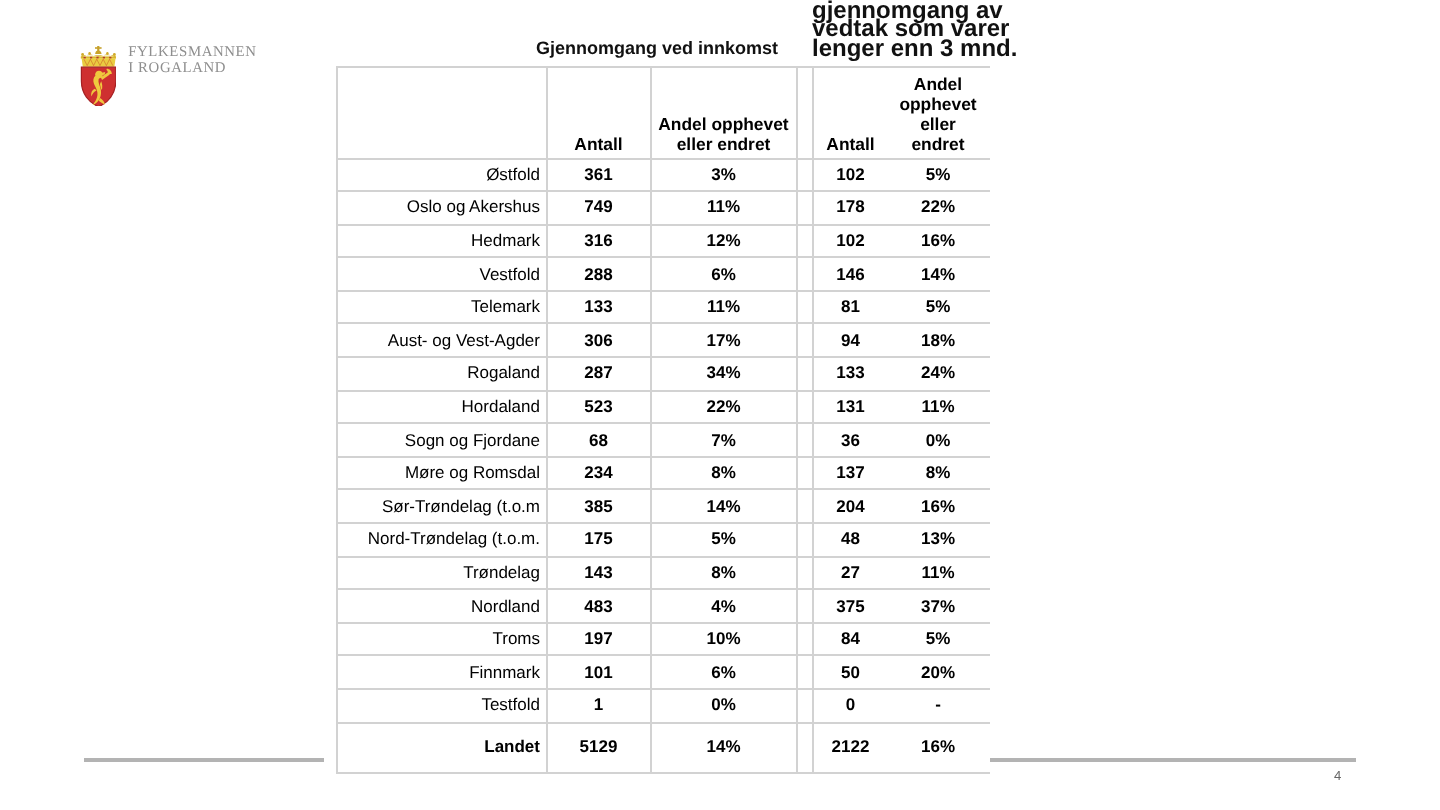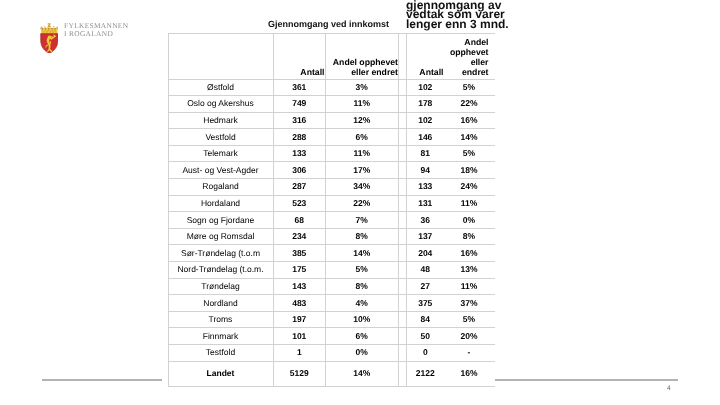--- a/index.html
+++ b/index.html
@@ -12,25 +12,25 @@
   .logo{position:absolute;left:39.6px;top:14px;width:200px;height:42px;}
   .logo-mark{position:absolute;left:0px;top:8.5px;width:18.6px;height:30.7px;}
   .logo-text{position:absolute;left:24.5px;top:8px;color:#8e8e8e;
              font-family:"Liberation Serif",serif;font-size:7.4px;letter-spacing:0.32px;line-height:8.1px;white-space:nowrap;}
 
   
   .tblwrap{position:absolute;left:168px;top:33px;width:326px;}
   table.tbl{border-collapse:collapse;width:326px;table-layout:fixed;}
   table.tbl td{border:1px solid #d2d2d2;padding:0 3px;color:#000;font-size:8.5px;
                height:15.6px;line-height:9px;vertical-align:middle;}
-  table.tbl td.name{text-align:center;padding-left:2px;margin-left:20px;}
+  table.tbl td.name{text-align:right;padding-left:2px;margin-left:20px;}
   table.tbl td.num{text-align:center;font-weight:bold;}
   table.tbl td.hd{text-align:center;font-weight:bold;vertical-align:bottom;padding:0;line-height:9.9px;font-size:8.7px;}
   table.tbl tr.hdrow td{height:44.5px;}
-  table.tbl td.hd > span{display:block;padding-bottom:0.5px;text-align:right;}
+  table.tbl td.hd > span{display:block;padding-bottom:0.5px;}
   table.tbl tr.total td{font-weight:bold;height:24px;}
   
   table.tbl td.c4{border-right:none;}
   table.tbl td.c5{border-left:none;border-right:none;}
   table.tbl td.hd.c5{padding-left:6px;padding-right:6px;}
 
   
   .cap{position:absolute;color:#111;font-weight:bold;text-align:center;}
   .cap-left{left:268px;top:19.5px;width:121px;font-size:9px;line-height:9px;}
   .cap-right{left:406px;top:0.8px;width:86px;font-size:12px;line-height:9.4px;white-space:nowrap;}

